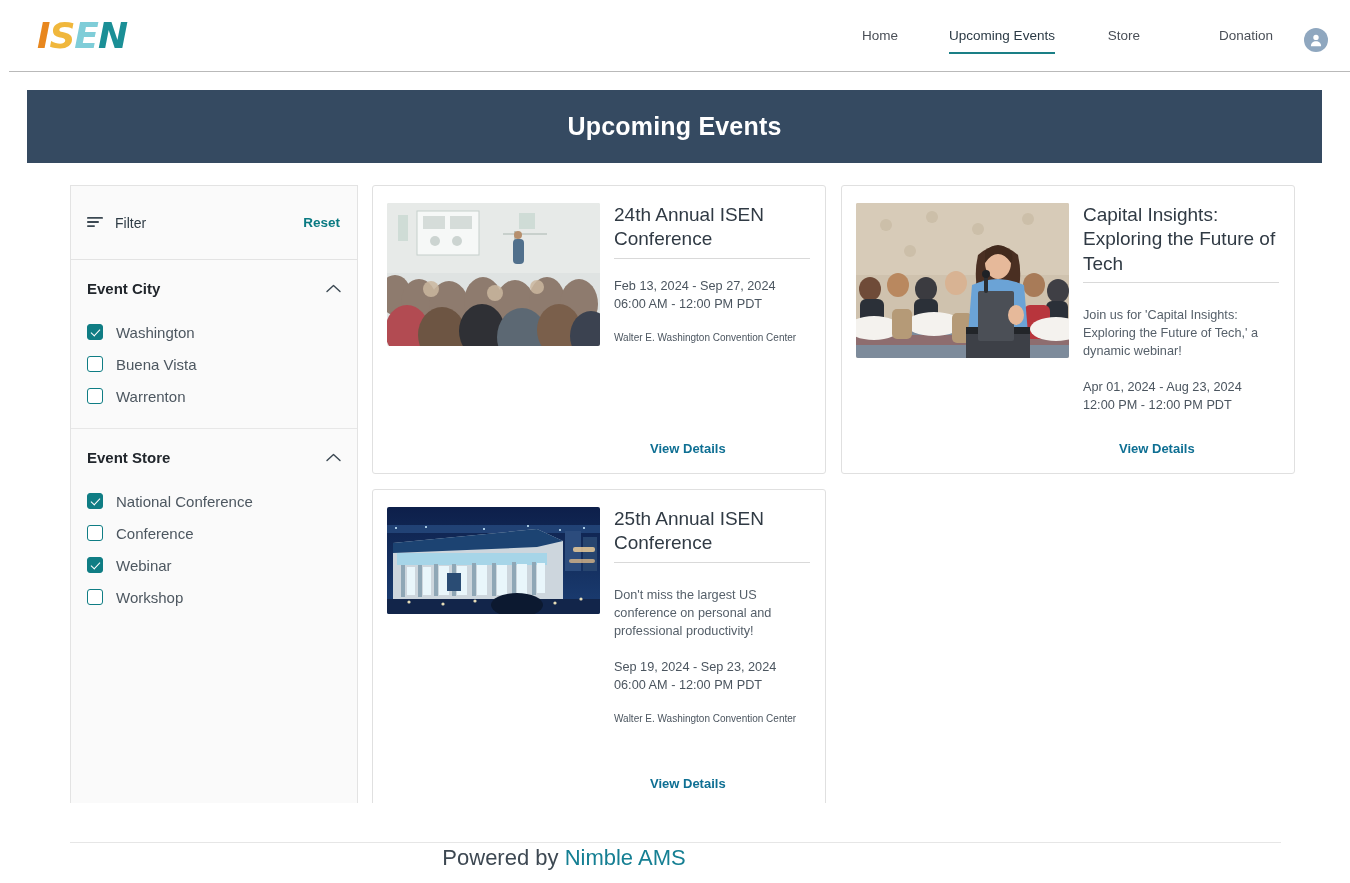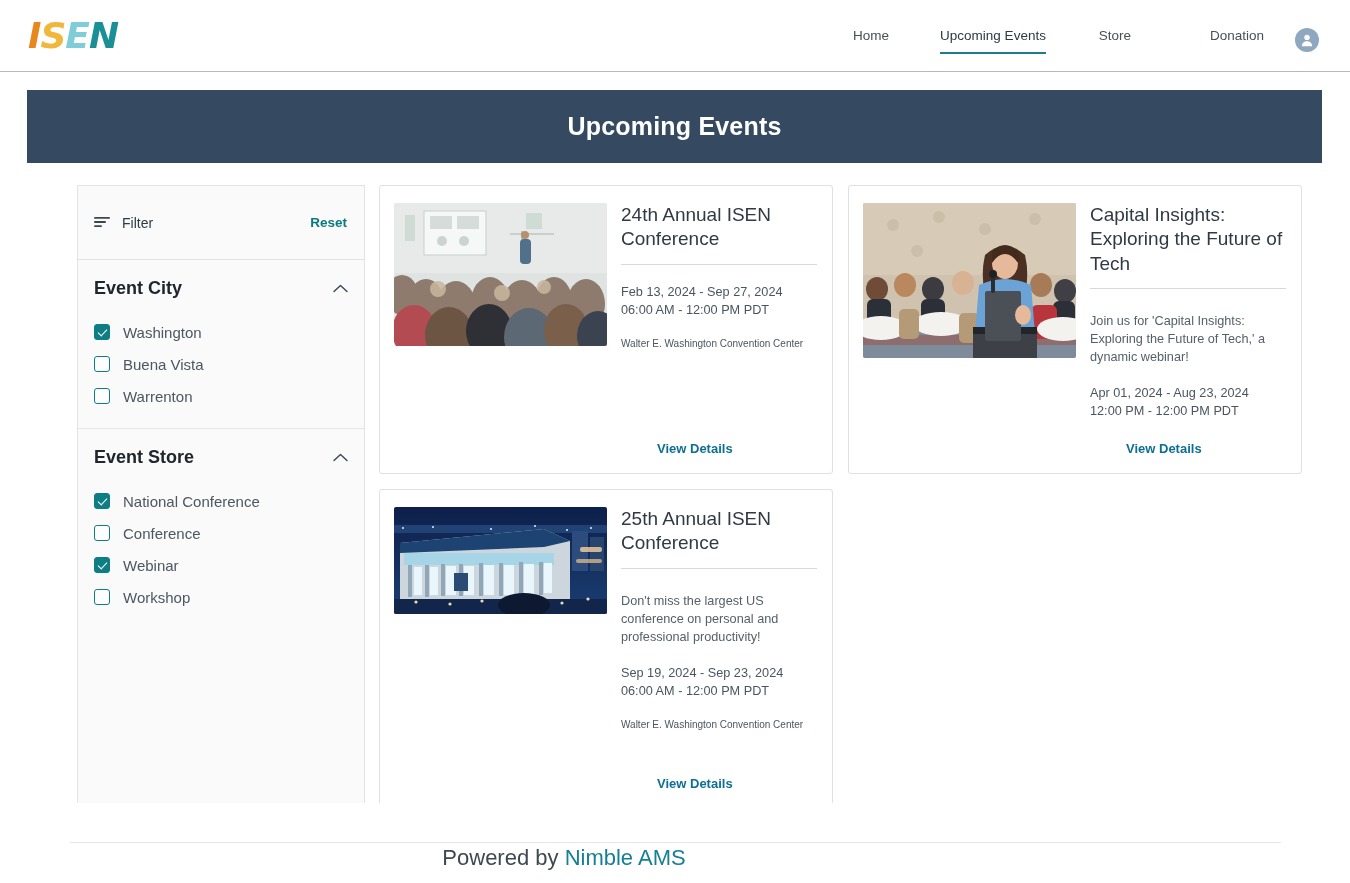--- a/index.html
+++ b/index.html
@@ -13,20 +13,21 @@
   }
 
   
   .site-header {
     position: relative;
     height: 72px;
     background: #ffffff;
     border-bottom: 1px solid #b9b9b9;
     display: flex;
     align-items: center;
+    margin-left: 9px;
   }
   .brand {
     display: flex;
     align-items: center;
     margin-left: 28px;
     gap: 10px;
   }
   .brand-mark {
     font-size: 36px;
     font-weight: bold;
@@ -100,21 +101,21 @@
   .page-banner h1 {
     color: #ffffff;
     font-size: 25px;
     font-weight: bold;
     letter-spacing: 0.2px;
   }
 
   
   .content {
     position: absolute;
-    left: 7px;
+    left: 0;
     top: 163px;
     width: 1088px;
     height: 640px;
   }
 
   
   .filter-panel {
     position: absolute;
     left: 70px;
     top: 22px;
@@ -164,21 +165,21 @@
     padding: 0 16px;
   }
   .filter-group:last-child { border-bottom: none; }
   .group-head {
     display: flex;
     align-items: center;
     height: 56px;
     cursor: pointer;
   }
   .group-title {
-    font-size: 18px;
+    font-size: 15px;
     font-weight: bold;
     color: #21262c;
   }
   .chevron {
     margin-left: auto;
     display: block;
   }
 
   .opt-list { padding-bottom: 16px; }
   .opt {
@@ -253,21 +254,21 @@
     flex: 1 1 auto;
     min-width: 0;
     display: flex;
     flex-direction: column;
   }
   .card-title {
     font-size: 19px;
     color: #303a44;
     line-height: 1.28;
     font-weight: normal;
-    padding-bottom: 12px;
+    padding-bottom: 6px;
     border-bottom: 1px solid #d9d9d9;
   }
   .card-desc {
     font-size: 12.7px;
     color: #56606a;
     line-height: 1.42;
     margin-top: 23px;
   }
   .card-dates {
     font-size: 12.7px;

